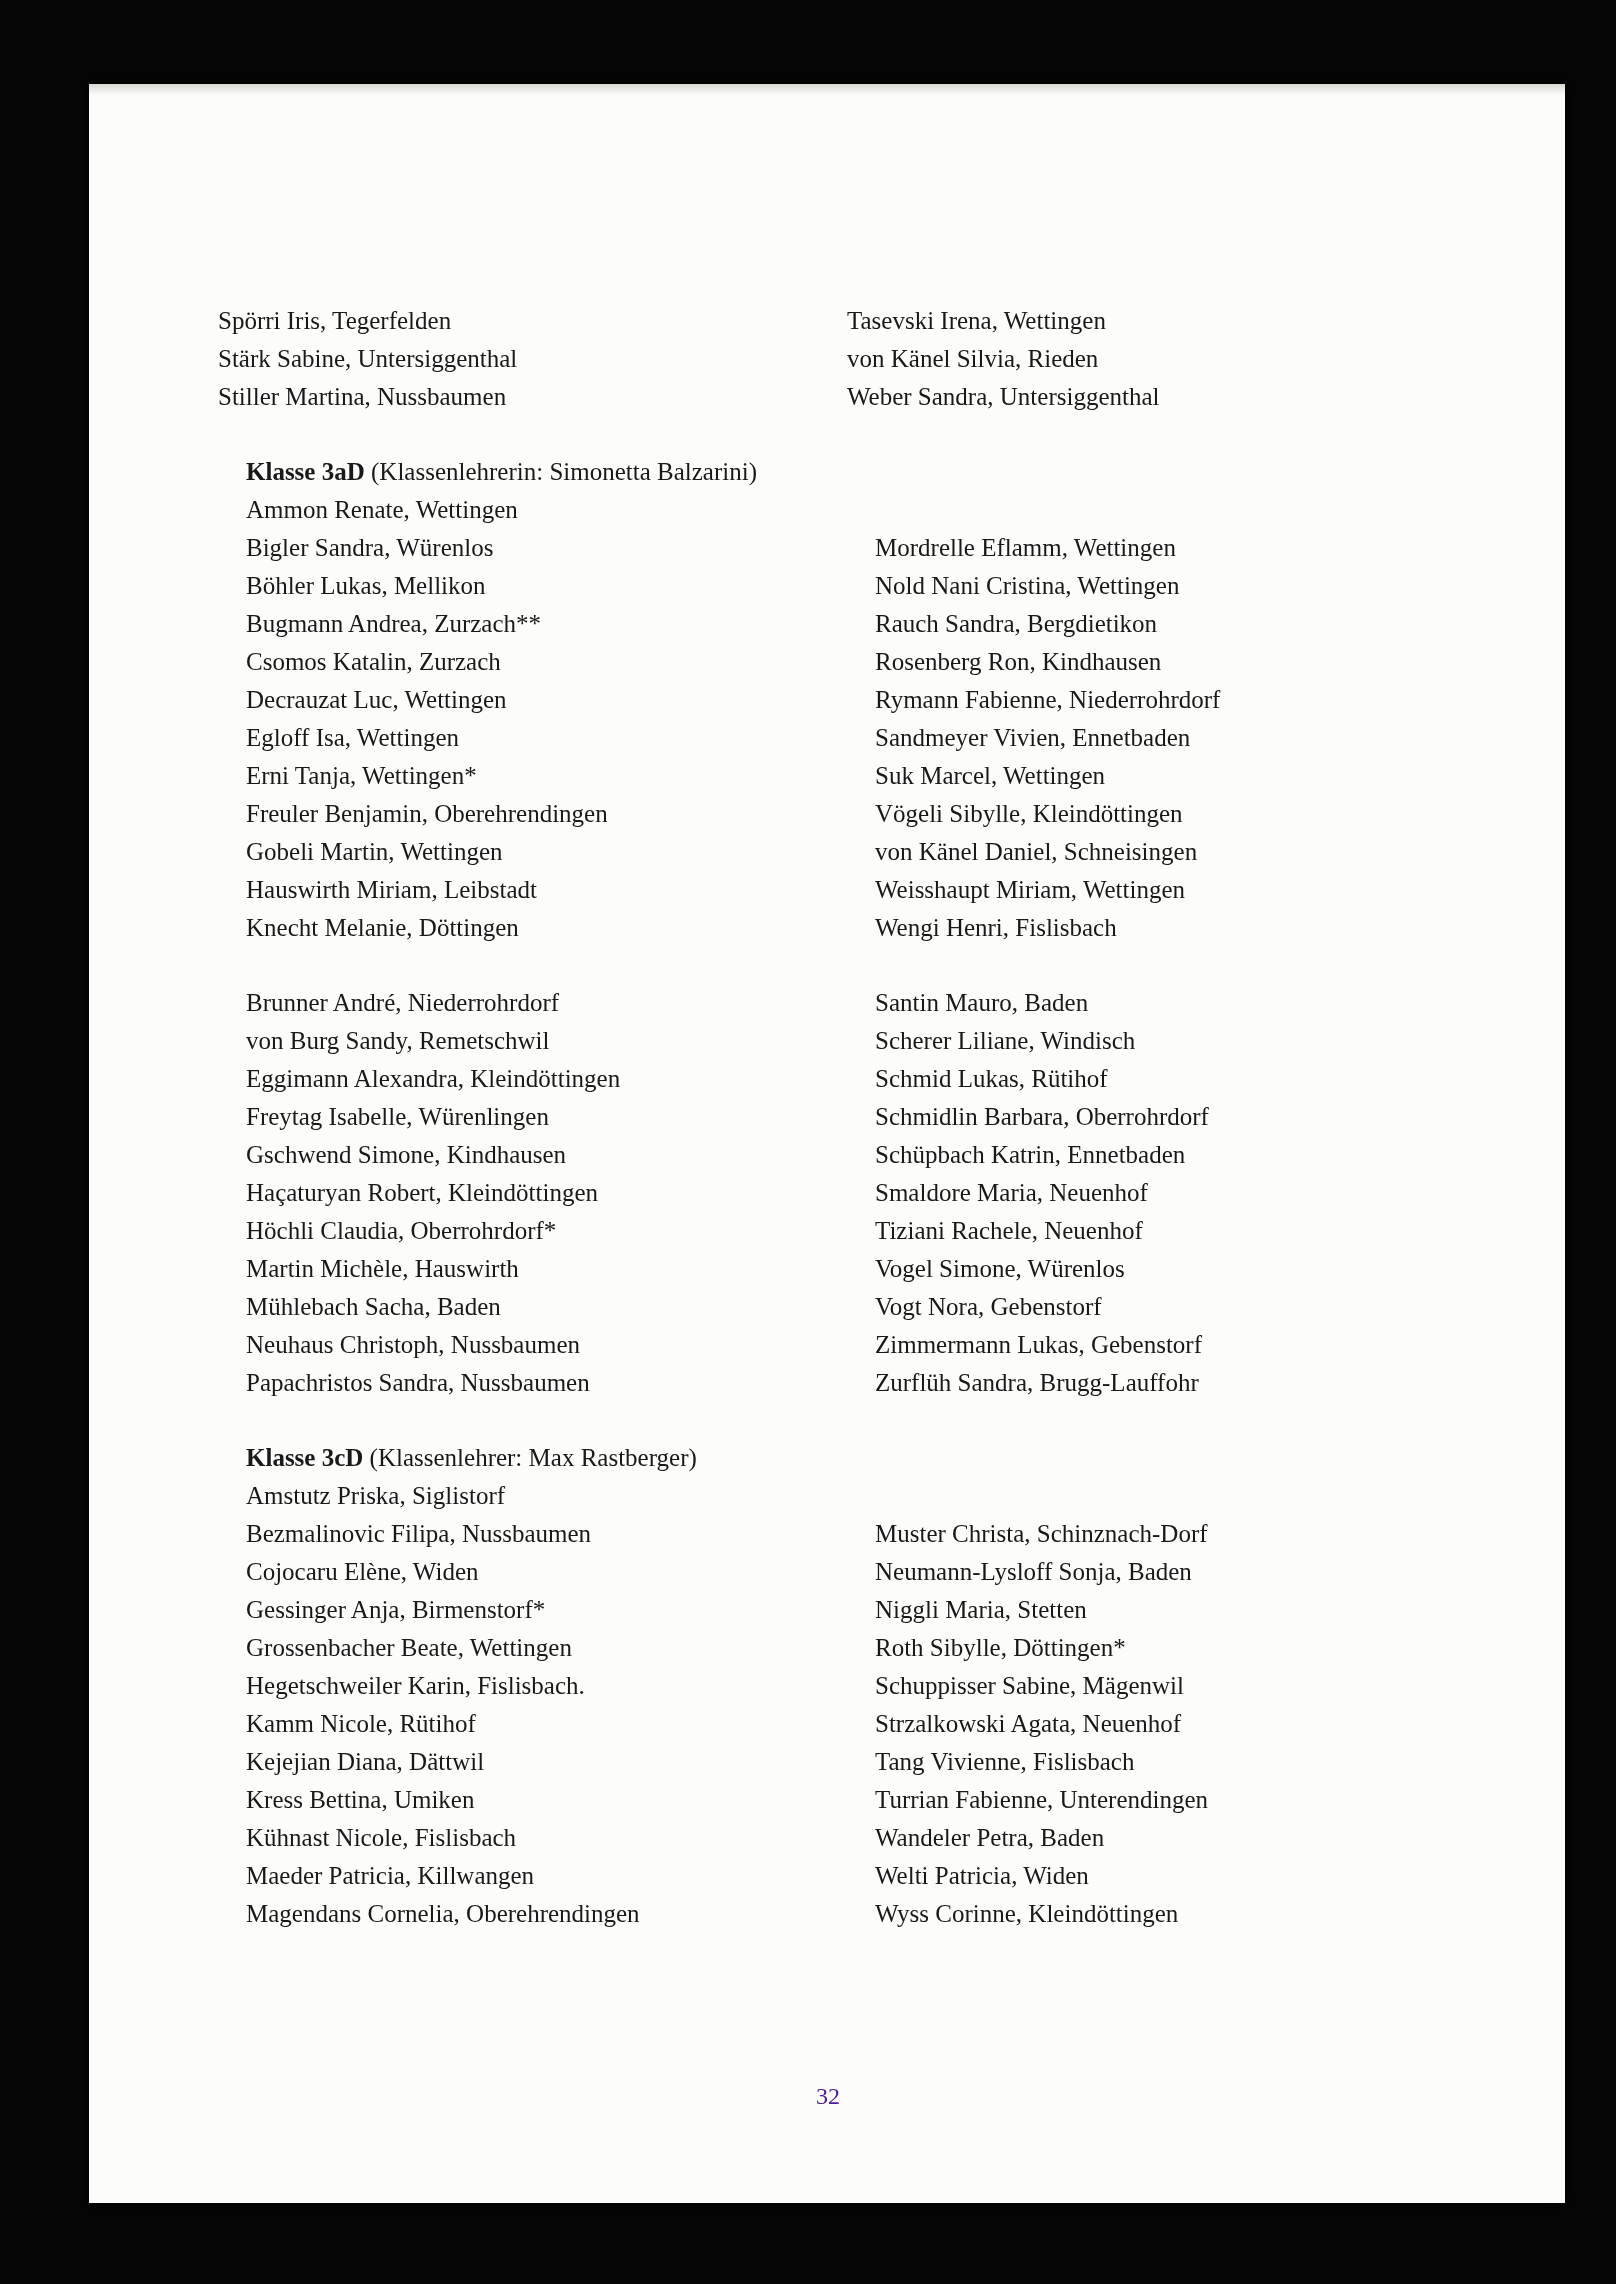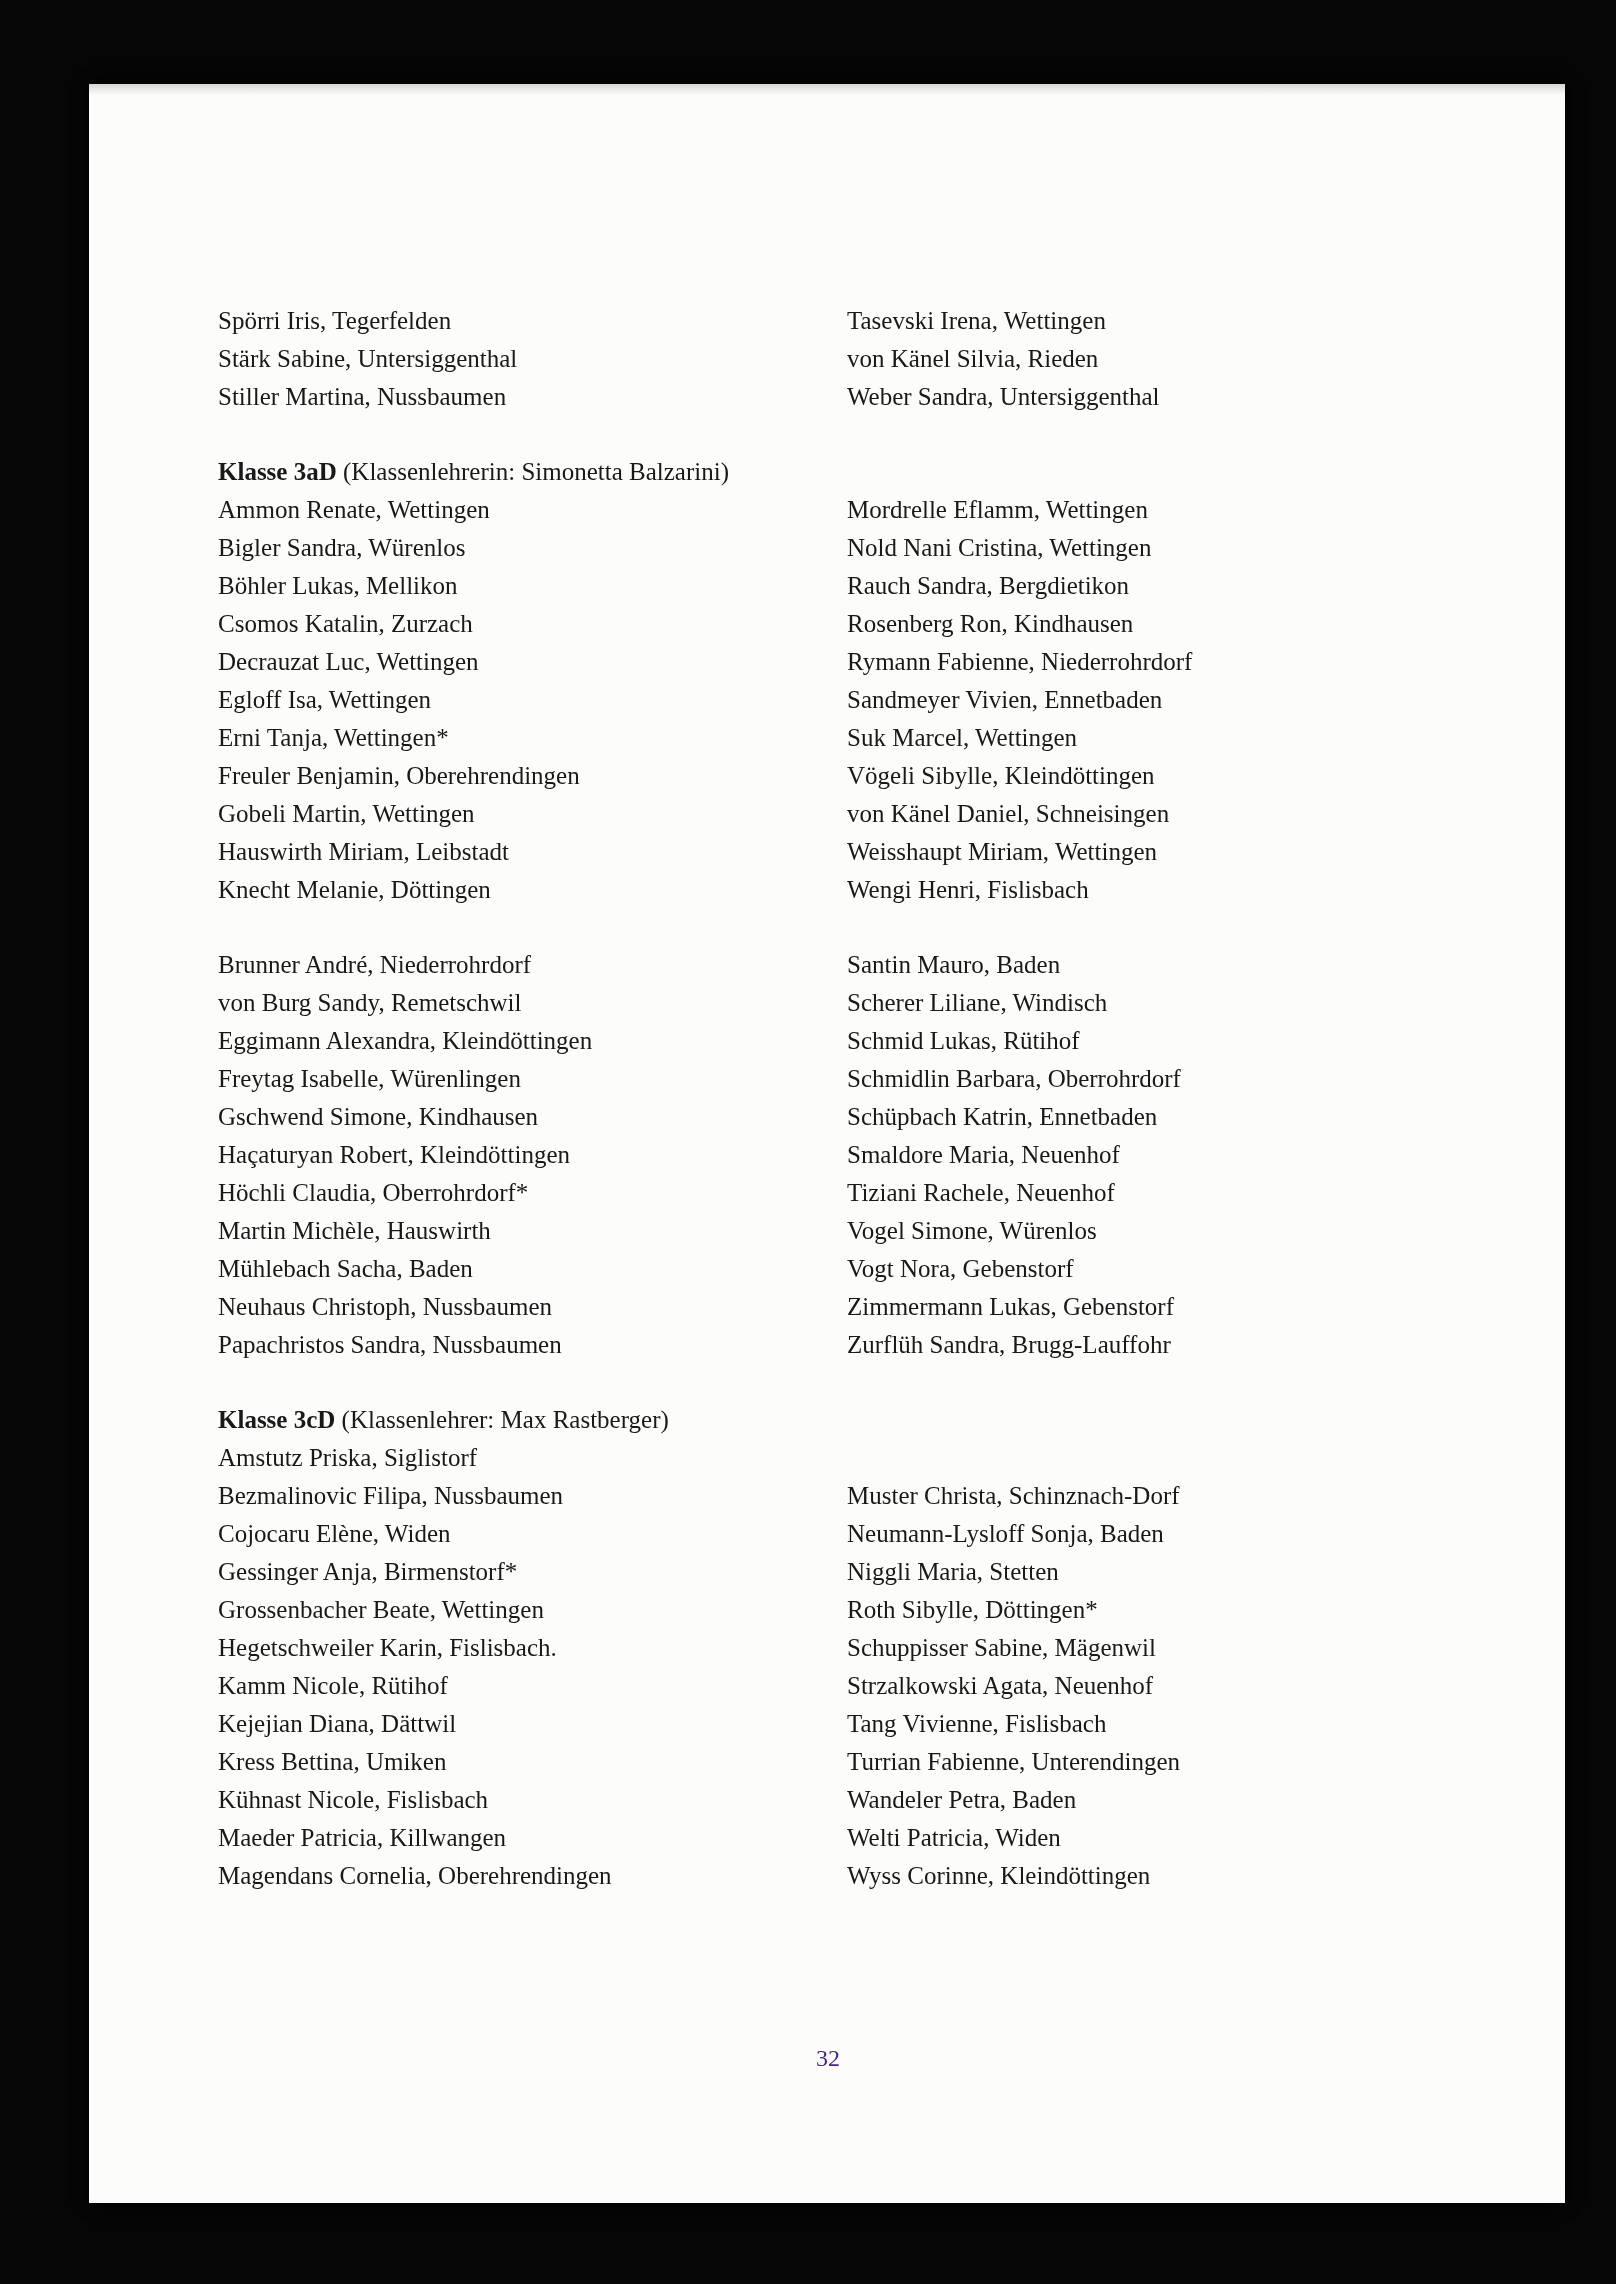--- a/index.html
+++ b/index.html
@@ -57,20 +57,21 @@
   }
   .col-right {
     flex: 1 1 auto;
     font-family: Liberation Serif, serif;
   }
   .line {
     white-space: nowrap;
   }
   .section {
     margin-top: 37px;
+    margin-left: 28px;
   }
   .section-header .bold {
     font-weight: bold;
   }
   .page-number {
     margin-top: 144px;
     text-align: center;
     font-size: 24px;
     color: #4c1d95;
   }
@@ -96,20 +97,21 @@
         </div>
 
       <div id="sections-container">
           <div class="section">
             <div class="section-header"><span class="bold">Klasse 3aD</span><span> (Klassenlehrerin: Simonetta Balzarini)</span></div>
             <div class="two-col">
               <div class="col-left">
                 <div class="line">Ammon Renate, Wettingen</div>
                 <div class="line">Bigler Sandra, Würenlos</div>
                 <div class="line">Böhler Lukas, Mellikon</div>
+                <div class="line">Bugmann Andrea, Zurzach**</div>
                 <div class="line">Csomos Katalin, Zurzach</div>
                 <div class="line">Decrauzat Luc, Wettingen</div>
                 <div class="line">Egloff Isa, Wettingen</div>
                 <div class="line">Erni Tanja, Wettingen*</div>
                 <div class="line">Freuler Benjamin, Oberehrendingen</div>
                 <div class="line">Gobeli Martin, Wettingen</div>
                 <div class="line">Hauswirth Miriam, Leibstadt</div>
                 <div class="line">Knecht Melanie, Döttingen</div>
               </div>
               <div class="col-right">

